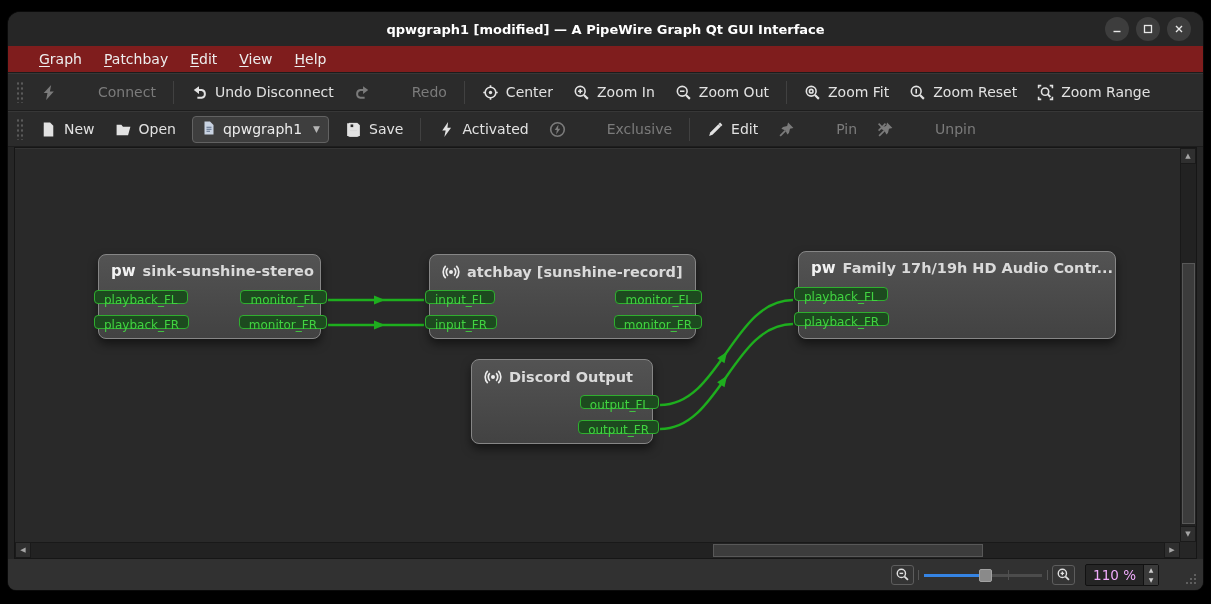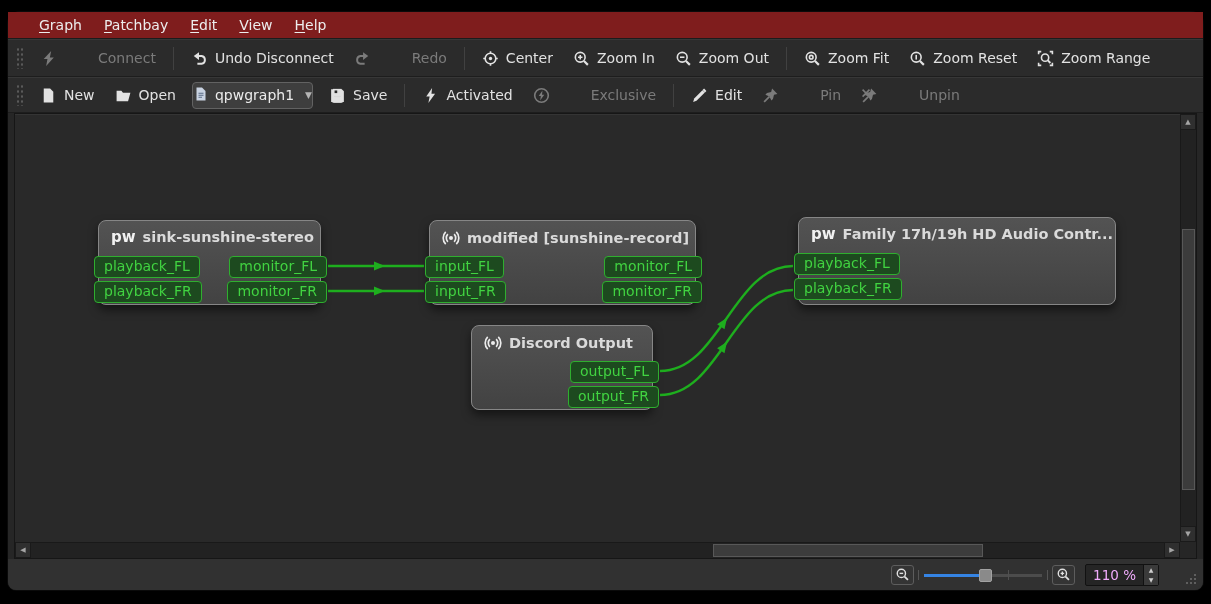--- a/index.html
+++ b/index.html
@@ -26,33 +26,33 @@
   #toolbar1{height:38px;}
   #toolbar2{height:36px;}
   .tb-handle{width:7px;height:22px;margin:0 7px 0 4px;
     background-image:radial-gradient(circle,#5a5a5a 1px,transparent 1.3px);background-size:4px 5px;}
   .tb-sep{width:1px;height:23px;background:#414141;margin:0 7px;}
   .tb-btn{display:flex;align-items:center;gap:7px;padding:0 10px;height:28px;color:#e2e2e2;
     font-size:14px;white-space:nowrap;border-radius:3px;}
   .tb-btn.disabled{color:#7b7b7b;gap:41px;}
   .tb-btn .ticon{display:flex;align-items:center;}
   .tb-combo{height:27px;background:#3e3e3e;border:1px solid #626262;border-radius:4px;display:flex;
-    align-items:center;gap:6px;padding:0 0;margin:0 6px;color:#ececec;font-size:14px;}
+    align-items:center;gap:6px;padding:0 8px;margin:0 6px;color:#ececec;font-size:14px;}
   .tb-combo .caret{color:#b5b5b5;font-size:9px;margin-left:5px;}
   
   #canvas{margin:0 6px;flex:1;position:relative;background:#292929;border:1px solid #161616;
     box-shadow:inset 0 1px 0 #343434;overflow:hidden;}
   .wires{position:absolute;left:0;top:0;width:100%;height:100%;}
   .node{position:absolute;background:linear-gradient(180deg,#535353,#424242);border:1px solid #868686;
     border-radius:8px;box-shadow:0 5px 10px rgba(0,0,0,.5);}
   .node-header{display:flex;align-items:center;gap:7px;padding:8px 12px 0 12px;color:#dadada;
     font-weight:bold;font-size:14.5px;white-space:nowrap;overflow:hidden;}
   .pw-glyph{font-weight:bold;color:#f2f2f2;font-size:15px;line-height:1;}
   .node-icon{display:flex;align-items:center;color:#ececec;}
-  .port{position:absolute;height:22px;line-height:19px;padding:0 9px;border-radius:4px;font-size:14px;
+  .port{position:absolute;height:14px;line-height:19px;padding:0 9px;border-radius:4px;font-size:12px;
     white-space:nowrap;}
   .port.left{left:-5px;}
   .port.right{right:-7px;}
   
   .vscroll{position:absolute;top:0;right:0;bottom:16px;width:16px;background:#222222;border-left:1px solid #191919;}
   .hscroll{position:absolute;left:0;right:16px;bottom:0;height:16px;background:#222222;border-top:1px solid #191919;}
   .sb-btn{position:absolute;width:16px;height:16px;background:#2f2f2f;border:1px solid #1a1a1a;
     color:#a5a5a5;font-size:7px;display:flex;align-items:center;justify-content:center;}
   .vscroll .up{top:0;left:-1px;}
   .vscroll .down{bottom:0;left:-1px;}
@@ -80,20 +80,40 @@
   .spin-btns{display:flex;flex-direction:column;width:15px;border-left:1px solid #111;}
   .spin-btns span{flex:1;background:#3a3a3a;color:#cfcfcf;font-size:6px;display:flex;
     align-items:center;justify-content:center;}
   .resize-grip{position:absolute;right:5px;bottom:4px;}
 </style>
 </head>
 <body>
 
 <div id="window">
 
+  <div id="titlebar">
+    <span class="title">qpwgraph1 [modified] — A PipeWire Graph Qt GUI Interface</span>
+    <span class="controls">
+      <span class="winbtn">
+        <svg width="12" height="12" viewBox="0 0 12 12">
+            <path d="M2.5 8.5 H9.5" stroke="#e8e8e8" stroke-width="1.4"></path>
+          </svg>
+      </span>
+      <span class="winbtn">
+        <svg width="12" height="12" viewBox="0 0 12 12">
+            <rect x="2.5" y="2.5" width="7" height="7" fill="none" stroke="#e8e8e8" stroke-width="1.3"></rect>
+          </svg>
+      </span>
+      <span class="winbtn">
+        <svg width="12" height="12" viewBox="0 0 12 12">
+            <path d="M3 3 L9 9 M9 3 L3 9" stroke="#e8e8e8" stroke-width="1.4"></path>
+          </svg>
+      </span>
+    </span>
+  </div>
 
   <div id="menubar">
       <span class="menu-item"><u>G</u>raph</span>
       <span class="menu-item"><u>P</u>atchbay</span>
       <span class="menu-item"><u>E</u>dit</span>
       <span class="menu-item"><u>V</u>iew</span>
       <span class="menu-item"><u>H</u>elp</span>
     </div>
 
   <div id="toolbar1" class="toolbar">
@@ -298,21 +318,21 @@
           <div class="port right" style="top: 59.5px; background: rgb(29, 74, 31); border: 1.5px solid rgb(47, 174, 47); color: rgb(65, 211, 65);">monitor_FR</div>
         </div>
         <div class="node" style="left: 414px; top: 106px; width: 267px; height: 85px;">
           <div class="node-header">
             <span class="node-icon">
               <svg viewBox="0 0 16 16" width="18" height="18" fill="none" stroke="currentColor" stroke-width="1.5">
                 <circle cx="8" cy="8" r="1.8" fill="currentColor" stroke="none"></circle>
                 <path d="M5.2 4.6 A4.9 4.9 0 0 0 5.2 11.4 M10.8 4.6 A4.9 4.9 0 0 1 10.8 11.4 M3.3 2.6 A7.6 7.6 0 0 0 3.3 13.4 M12.7 2.6 A7.6 7.6 0 0 1 12.7 13.4"></path>
               </svg>
             </span>
-            <span>modified [sunshine-record]</span>
+            <span>atchbay [sunshine-record]</span>
           </div>
           <div class="port left" style="top: 35px; background: rgb(29, 74, 31); border: 1.5px solid rgb(47, 174, 47); color: rgb(65, 211, 65);">input_FL</div>
           <div class="port left" style="top: 59.5px; background: rgb(29, 74, 31); border: 1.5px solid rgb(47, 174, 47); color: rgb(65, 211, 65);">input_FR</div>
           <div class="port right" style="top: 35px; background: rgb(29, 74, 31); border: 1.5px solid rgb(47, 174, 47); color: rgb(65, 211, 65);">monitor_FL</div>
           <div class="port right" style="top: 59.5px; background: rgb(29, 74, 31); border: 1.5px solid rgb(47, 174, 47); color: rgb(65, 211, 65);">monitor_FR</div>
         </div>
         <div class="node" style="left: 783px; top: 103px; width: 318px; height: 88px;">
           <div class="node-header">
             <span class="pw-glyph">pw</span>
             <span>Family 17h/19h HD Audio Contr...</span>

